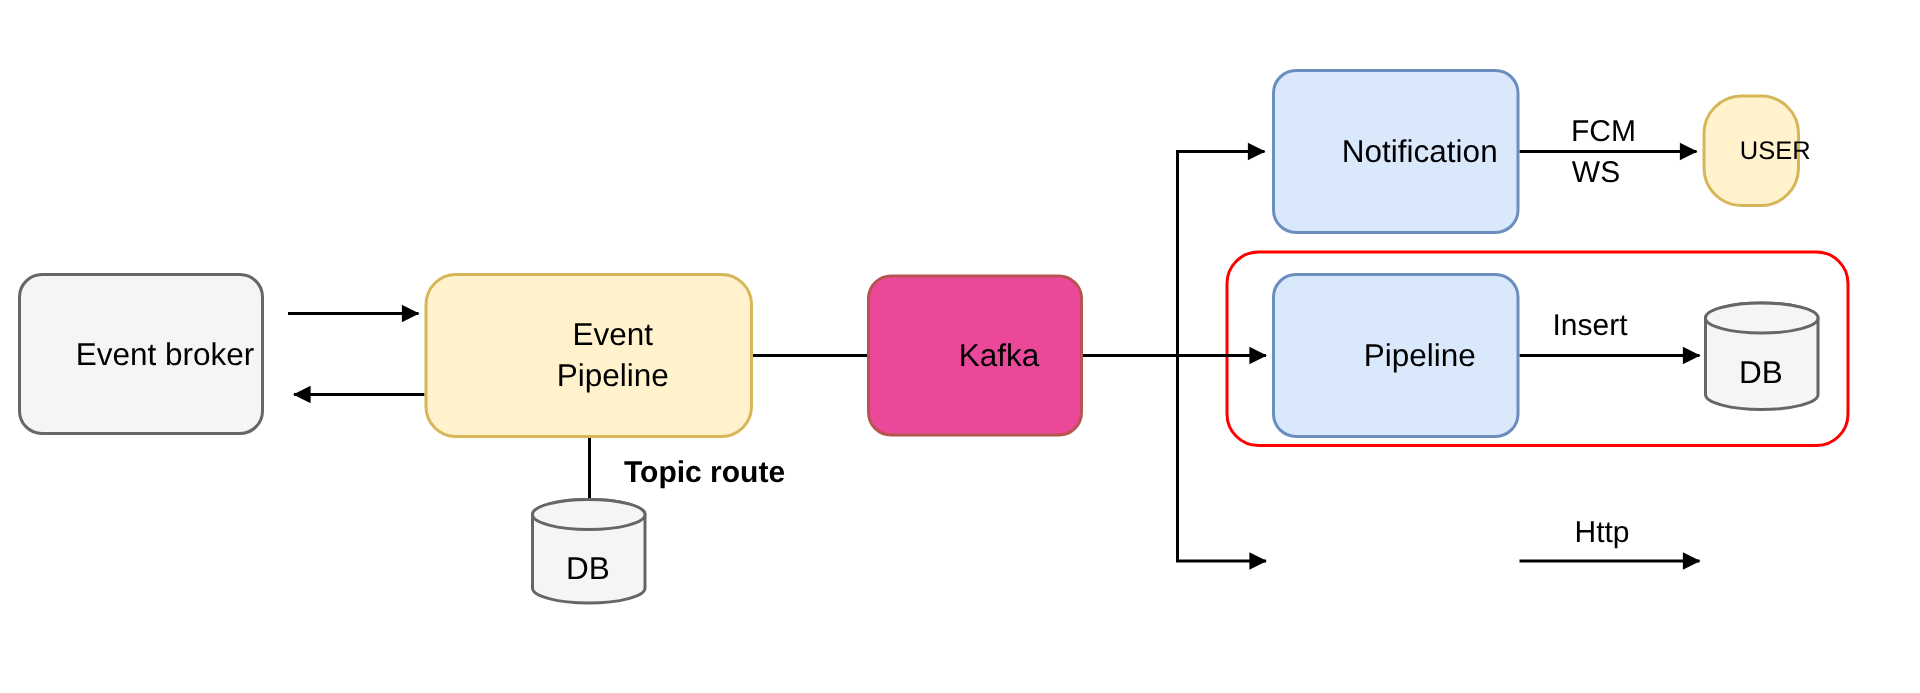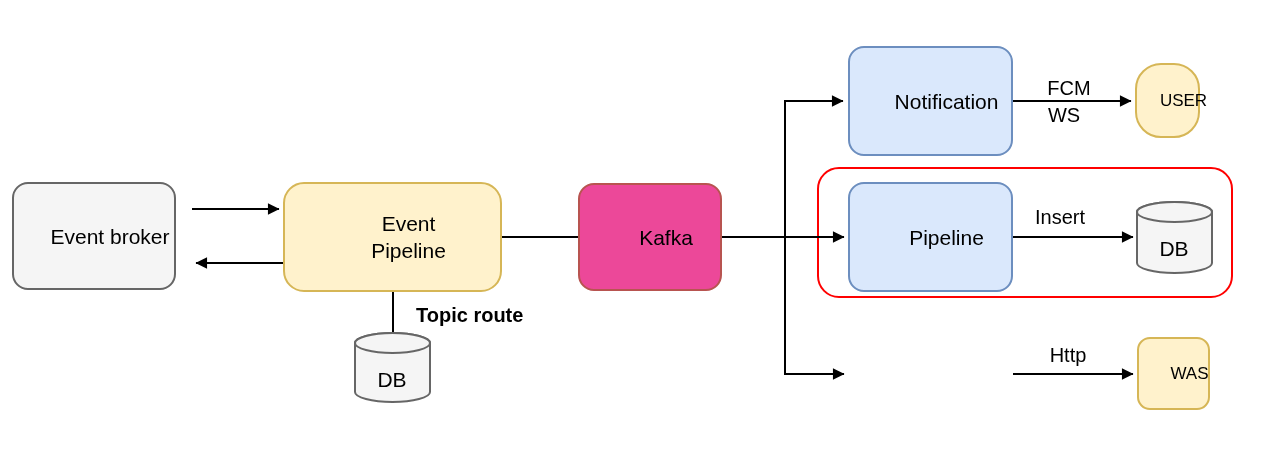--- a/index.html
+++ b/index.html
@@ -148,23 +148,20 @@
 
   <div id="node-history" class="node blue">
     <span>Pipeline</span>
   </div>
 
 
   <div id="node-user" class="node yellow small">
     <span>USER</span>
   </div>
 
-  <div id="node-was" class="node yellow small">
-    <span>WAS</span>
-  </div>
 
   <div id="label-topic-route" class="edge-label">Topic route</div>
 
   <div id="label-fcm" class="edge-label centered">FCM</div>
 
   <div id="label-ws" class="edge-label centered">WS</div>
 
   <div id="label-insert" class="edge-label centered">Insert</div>
 
   <div id="label-http" class="edge-label centered">Http</div>

